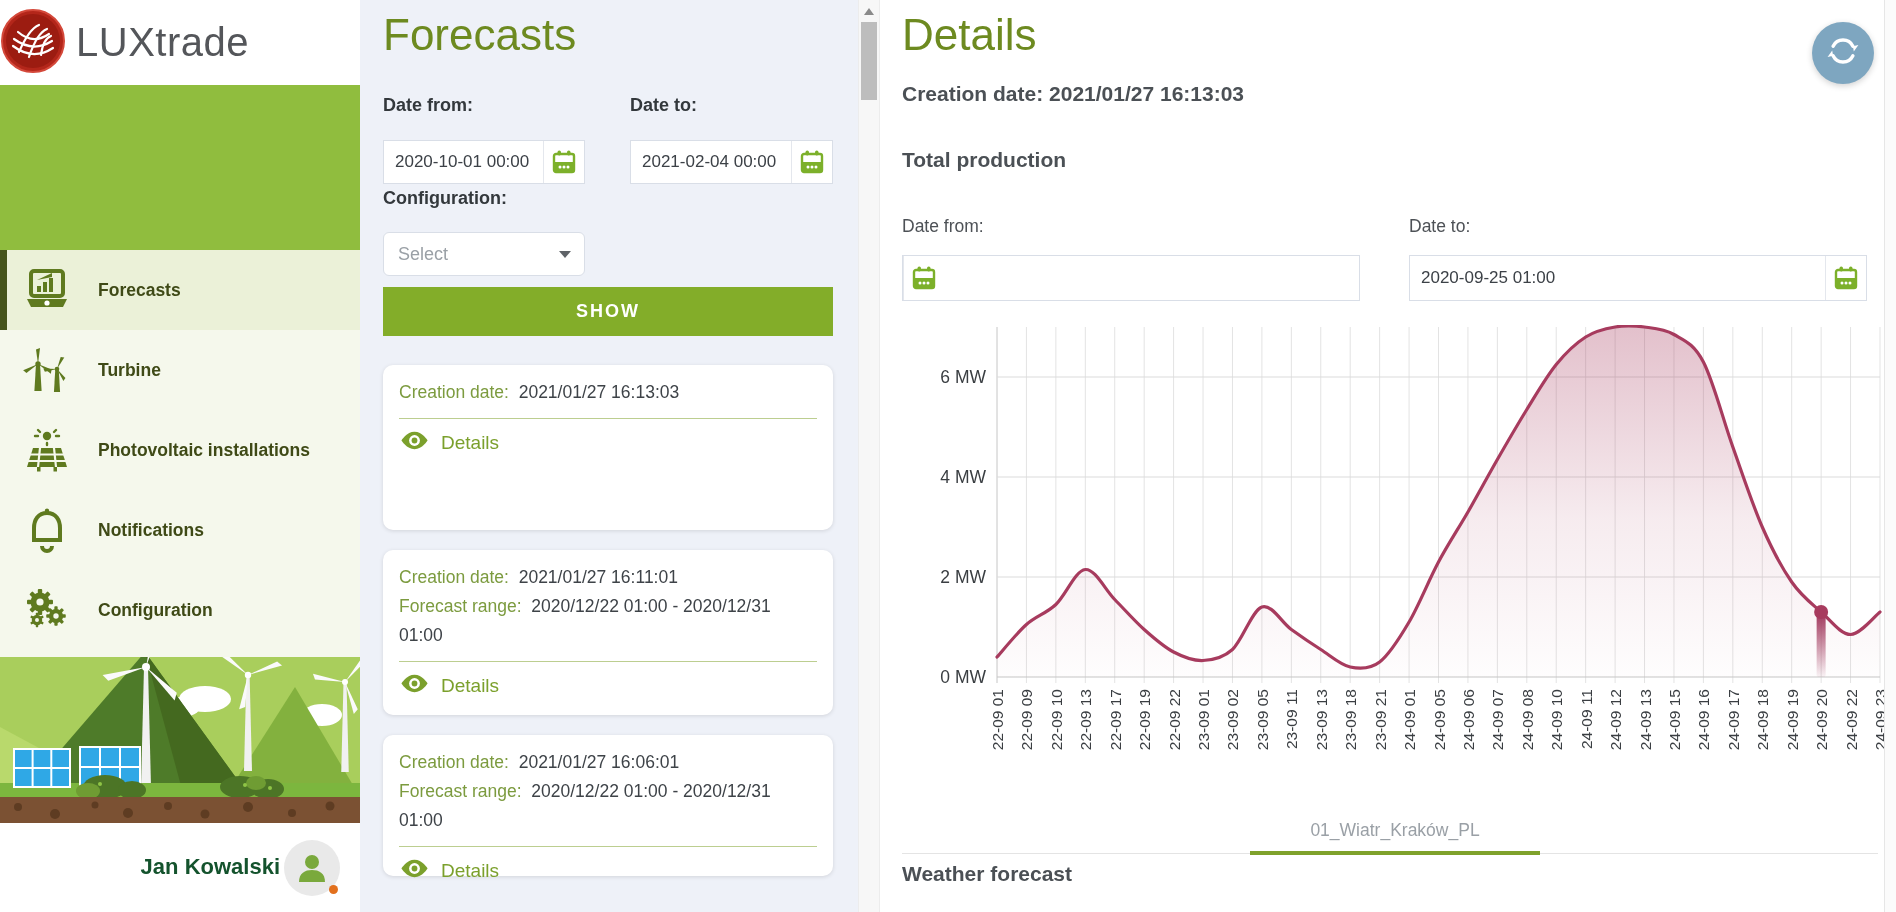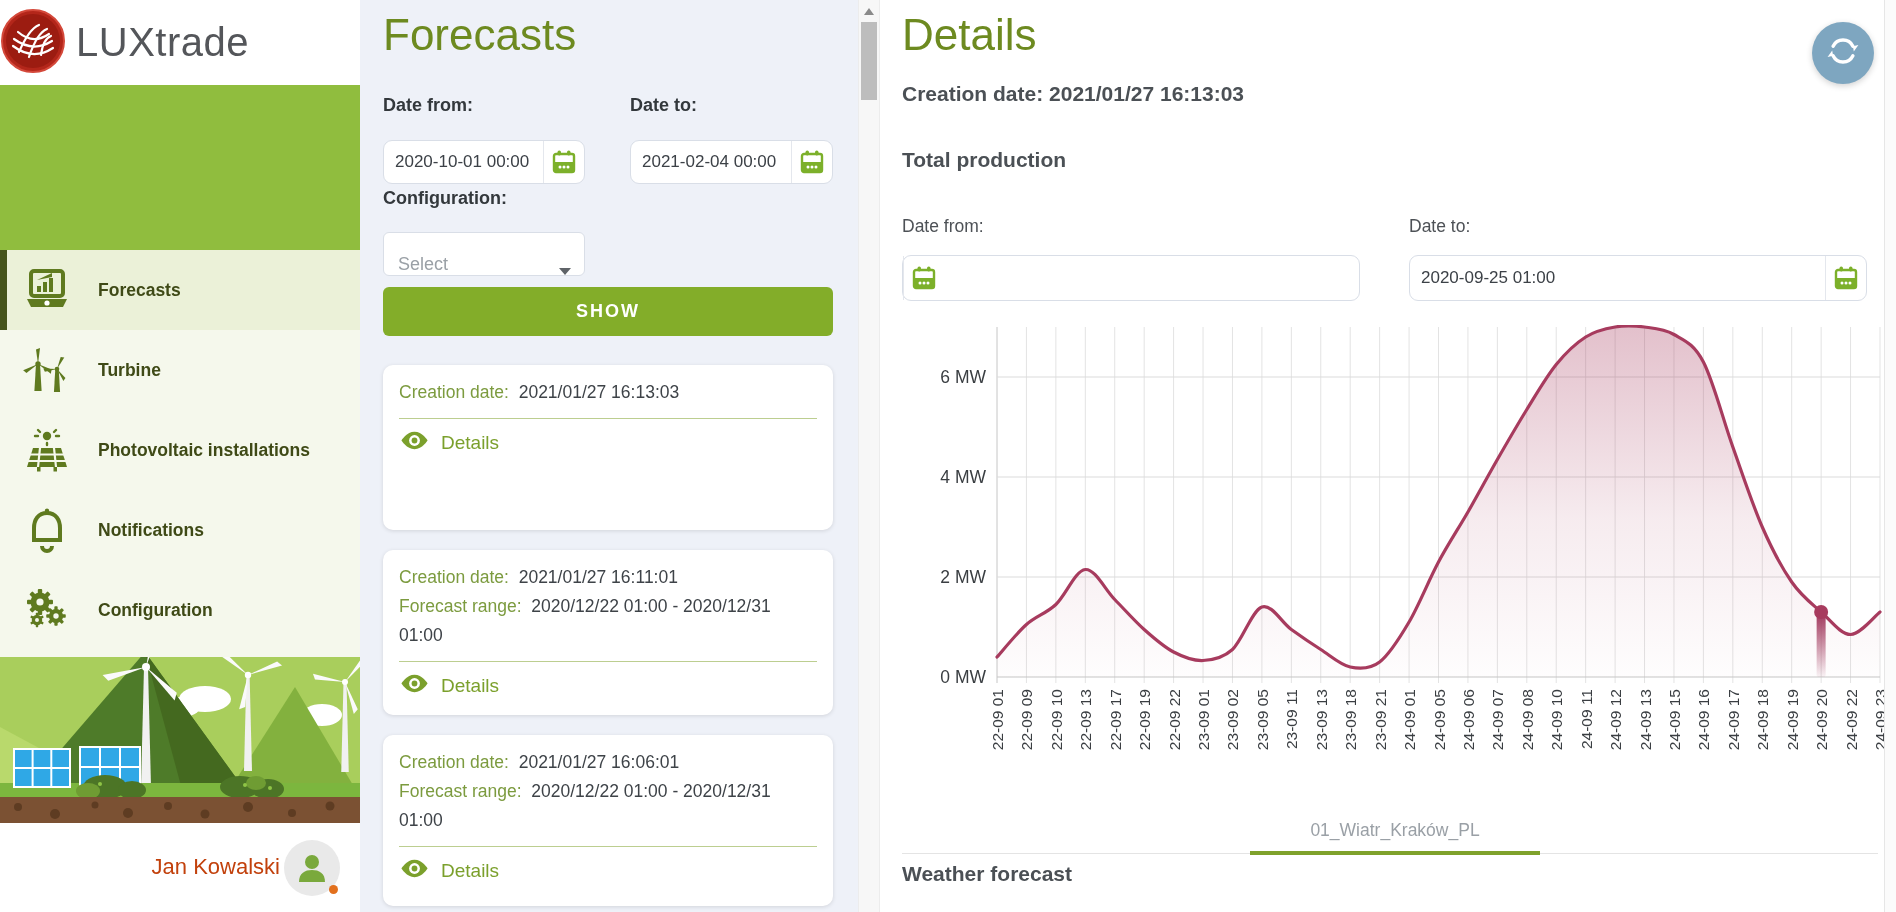--- a/index.html
+++ b/index.html
@@ -10,40 +10,40 @@
   .logo-area{position:absolute;left:0;top:0;width:360px;height:85px;background:#fff;display:flex;align-items:center}
   .brand{font-size:40px;color:#54565a;margin-left:10px;letter-spacing:.5px}
   .green-band{position:absolute;left:0;top:85px;width:360px;height:165px;background:#90bd3e}
   .menu{position:absolute;left:0;top:250px;width:360px}
   .mi{height:80px;display:flex;align-items:center;cursor:pointer;padding-left:22px;box-sizing:border-box}
   .mi.active{background:#ebf1d8;border-left:7px solid #45541b;padding-left:15px}
   .mi-icon{width:50px;display:flex;justify-content:center}
   .mi-label{margin-left:26px;font-size:17.5px;font-weight:bold;color:#3f4a16}
   .illus{position:absolute;left:0;top:657px;width:360px;height:166px;overflow:hidden}
   .sfooter{position:absolute;left:0;top:823px;width:360px;height:89px;background:#fff}
-  .uname{position:absolute;right:80px;top:31px;font-size:22px;font-weight:normal;color:#c2410c}
+  .uname{position:absolute;right:80px;top:31px;font-size:22px;font-weight:bold;color:#14532d}
   .avatar{position:absolute;left:284px;top:17px;width:56px;height:56px;border-radius:50%;background:#e9e9e9;
           display:flex;align-items:center;justify-content:center}
   .status-dot{position:absolute;right:2px;bottom:2px;width:9px;height:9px;border-radius:50%;background:#e2701d}
   
   .fpanel{position:absolute;left:360px;top:0;width:498px;height:912px;background:#eef1f8}
   .fpanel h1{position:absolute;left:23px;top:10px;margin:0;font-size:44px;font-weight:400;color:#6d8a20}
   .flabel{position:absolute;font-size:18px;font-weight:bold;color:#33383c}
-  .dinput{position:absolute;height:44px;background:#fff;border:1px solid #d9dee7;border-radius:9px;
+  .dinput{position:absolute;height:44px;background:#fff;border:1px solid #d9dee7;border-radius:0;
           display:flex;align-items:center;box-sizing:border-box;cursor:text}
   .dval{flex:1;padding-left:11px;font-size:17px;color:#3c4147;white-space:nowrap;overflow:hidden}
   .dsep{width:1px;align-self:stretch;background:#e4e7ed}
   .calwrap{width:40px;display:flex;align-items:center;justify-content:center;cursor:pointer}
   .select{position:absolute;left:23px;top:232px;width:202px;height:44px;background:#fff;border:1px solid #d9dee7;
-          border-radius:6px;display:flex;align-items:flex-end;cursor:pointer;box-sizing:border-box}
+          border-radius:6px;display:flex;align-items:center;cursor:pointer;box-sizing:border-box}
   .select .ph{flex:1;padding-left:14px;font-size:18px;color:#9aa0a6}
   .caret{width:0;height:0;border-left:6px solid transparent;border-right:6px solid transparent;
          border-top:7px solid #5f6368;margin-right:13px}
   .showbtn{position:absolute;left:23px;top:287px;width:450px;height:49px;background:#83ad29;border:none;
-           border-radius:6px;color:#fff;font-weight:bold;font-size:18px;letter-spacing:2px;cursor:pointer;
+           border-radius:0;color:#fff;font-weight:bold;font-size:18px;letter-spacing:2px;cursor:pointer;
            font-family:inherit}
   .card{position:absolute;left:23px;width:450px;background:#fff;border-radius:10px;
         box-shadow:0 1px 4px rgba(0,0,0,.12);box-sizing:border-box;padding:13px 16px}
   .cline{font-size:17.5px;line-height:29px;color:#3e4348}
   .clabel{color:#7c9b3f}
   .cdiv{border-top:1px solid #bcce90;margin:11px 0}
   .details-link{display:flex;align-items:center;gap:11px;color:#7ba02c;font-size:19px;cursor:pointer}
   
   .mscroll{position:absolute;left:858px;top:0;width:22px;height:912px;background:#f7f7f7;
            border-left:1px solid #ececec;border-right:1px solid #ececec;box-sizing:border-box}
@@ -368,21 +368,21 @@
       <div class="details-link">
         <span><svg width="31" height="21" viewBox="0 0 32 20">
               <path d="M16,1 C8,1 2.5,10 2.5,10 C2.5,10 8,19 16,19 C24,19 29.5,10 29.5,10 C29.5,10 24,1 16,1 Z" fill="#7ba02c"></path>
               <circle cx="16" cy="10" r="5.6" fill="#fff"></circle>
               <circle cx="16" cy="10" r="3" fill="#7ba02c"></circle>
             </svg></span>
         <span>Details</span>
       </div>
     </div>
 
-    <div class="card" style="top:735px;height:171px">
+    <div class="card" style="top:735px;height:141px">
       <div class="cline"><span class="clabel">Creation date:</span>&nbsp;&nbsp;<span>2021/01/27 16:06:01</span></div>
       <div class="cline"><span class="clabel">Forecast range:</span>&nbsp;&nbsp;<span>2020/12/22 01:00 - 2020/12/31 01:00</span></div>
       <div class="cdiv"></div>
       <div class="details-link">
         <span><svg width="31" height="21" viewBox="0 0 32 20">
               <path d="M16,1 C8,1 2.5,10 2.5,10 C2.5,10 8,19 16,19 C24,19 29.5,10 29.5,10 C29.5,10 24,1 16,1 Z" fill="#7ba02c"></path>
               <circle cx="16" cy="10" r="5.6" fill="#fff"></circle>
               <circle cx="16" cy="10" r="3" fill="#7ba02c"></circle>
             </svg></span>
         <span>Details</span>

